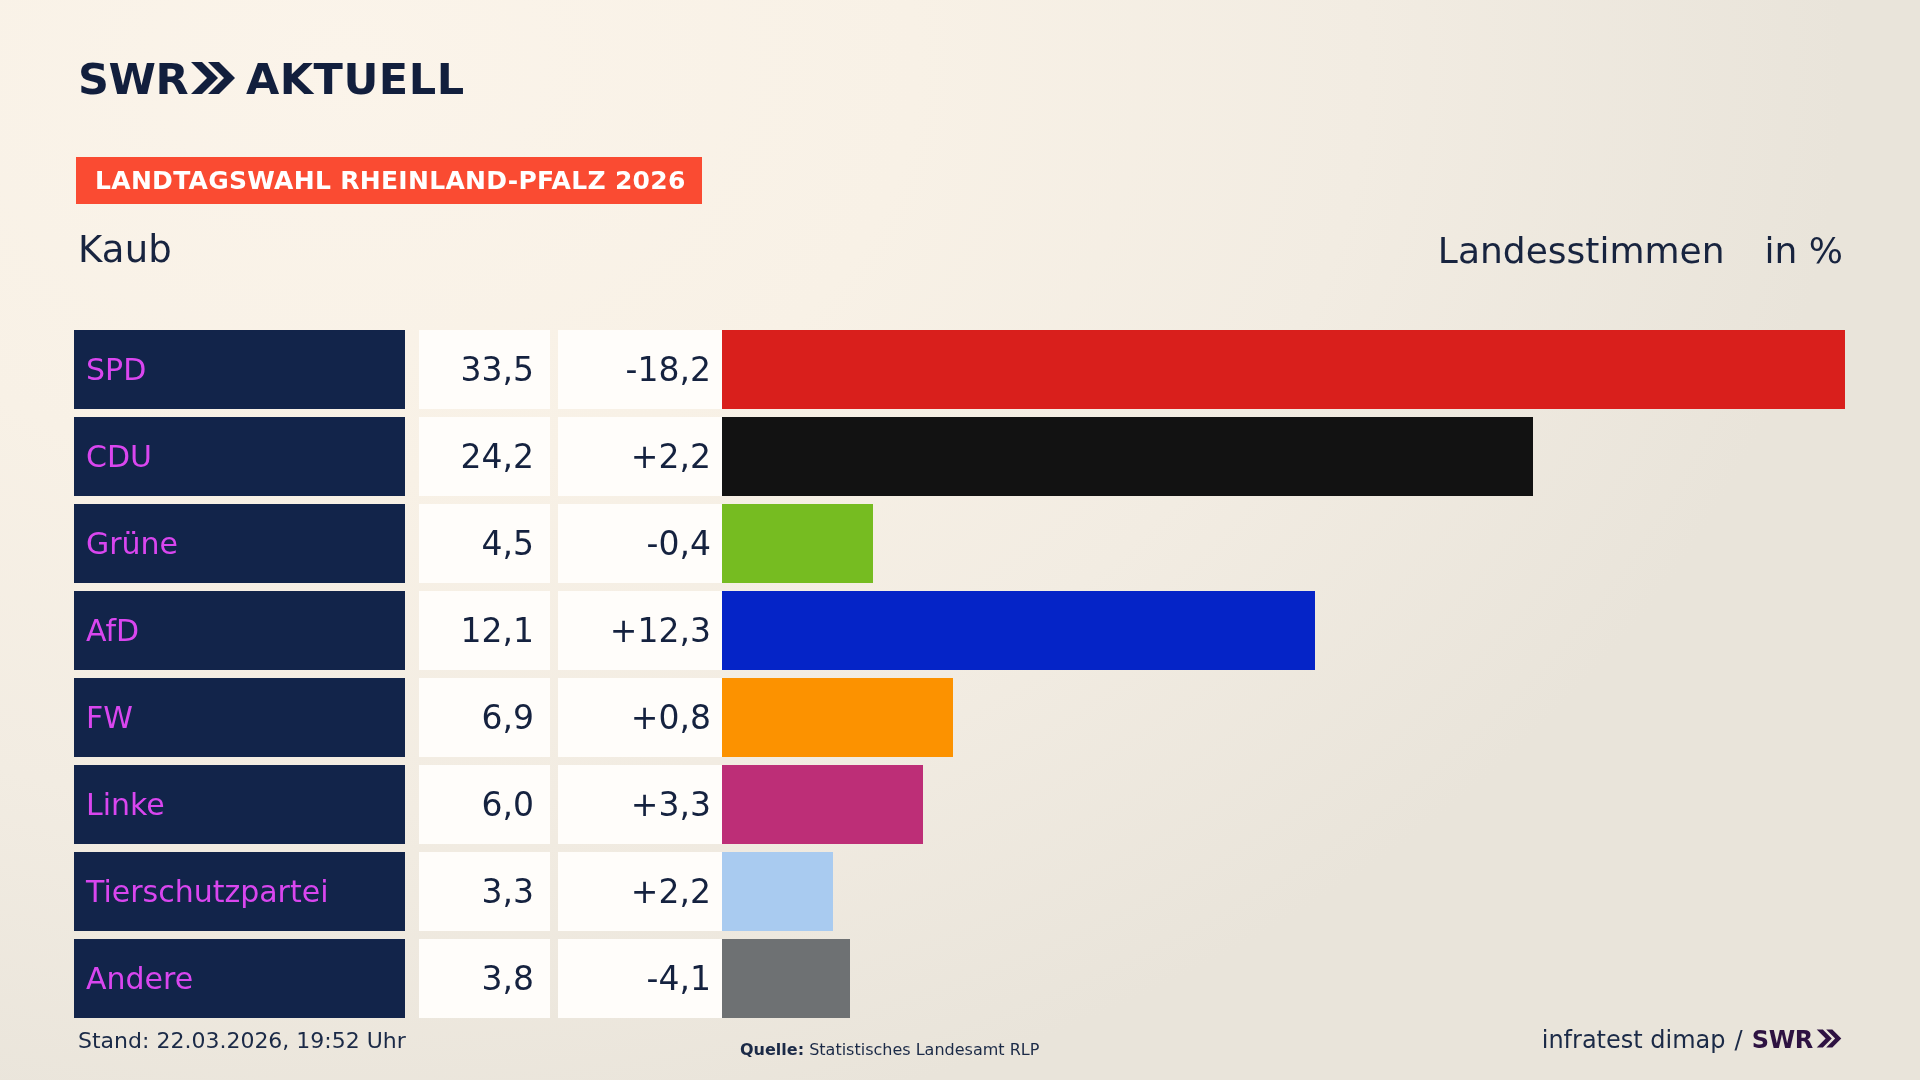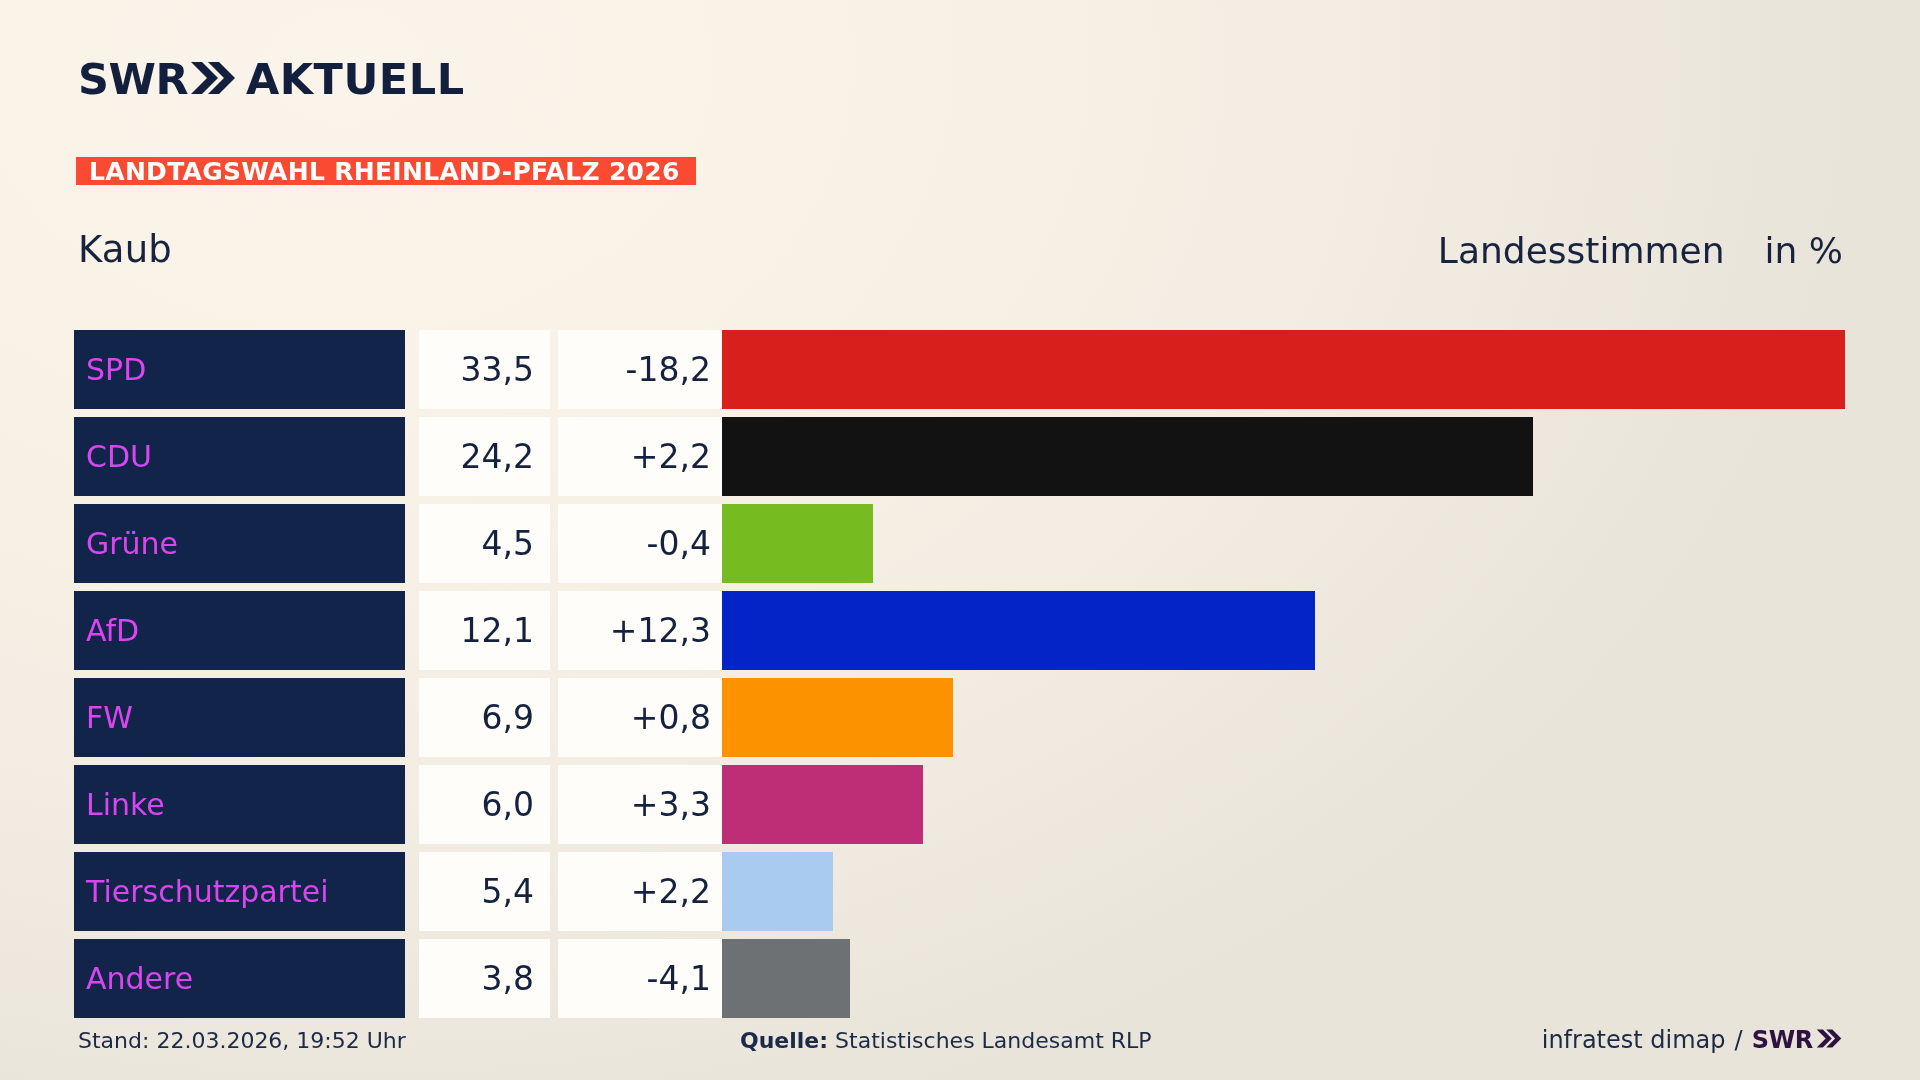--- a/index.html
+++ b/index.html
@@ -54,29 +54,29 @@
     letter-spacing: 0.5px;
     line-height: 1;
     color: #121f3d;
   }
 
   
   .banner {
     position: absolute;
     left: 76px;
     top: 157px;
-    height: 28px;
+    height: 47px;
     background: #fa4b32;
     color: #ffffff;
     font-weight: 700;
     font-size: 25px;
     letter-spacing: 0.3px;
     display: flex;
     align-items: center;
-    padding: 0 16px 0 13px;
+    padding: 0 16px 0 19px;
     box-sizing: border-box;
     white-space: nowrap;
   }
 
   
   .sub-left {
     position: absolute;
     left: 78px;
     top: 228px;
     font-size: 37px;
@@ -158,22 +158,22 @@
     left: 78px;
     top: 0;
     font-size: 22px;
     color: #1b2a47;
     white-space: nowrap;
   }
   .foot-stand b { font-weight: 400; margin-top: 36px; }
   .foot-quelle {
     position: absolute;
     left: 740px;
-    top: 0;
-    font-size: 22px;
+    top: 12px;
+    font-size: 16px;
     color: #1b2a47;
     white-space: nowrap;
   }
   .foot-quelle b { font-weight: 700; }
   .foot-credit {
     position: absolute;
     right: 78px;
     top: -2px;
     font-size: 24px;
     color: #2c1340;
@@ -244,21 +244,21 @@
         <div class="bar" style="width: 231px; background: rgb(252, 146, 0);"></div>
       </div>
       <div class="row">
         <div class="cell-label">Linke</div>
         <div class="cell-num cell-value">6,0</div>
         <div class="cell-num cell-delta">+3,3</div>
         <div class="bar" style="width: 201px; background: rgb(189, 46, 119);"></div>
       </div>
       <div class="row">
         <div class="cell-label">Tierschutzpartei</div>
-        <div class="cell-num cell-value">5,4</div>
+        <div class="cell-num cell-value">3,3</div>
         <div class="cell-num cell-delta">+2,2</div>
         <div class="bar" style="width: 111px; background: rgb(169, 203, 240);"></div>
       </div>
       <div class="row">
         <div class="cell-label">Andere</div>
         <div class="cell-num cell-value">3,8</div>
         <div class="cell-num cell-delta">-4,1</div>
         <div class="bar" style="width: 128px; background: rgb(110, 113, 115);"></div>
       </div>
     </div>

